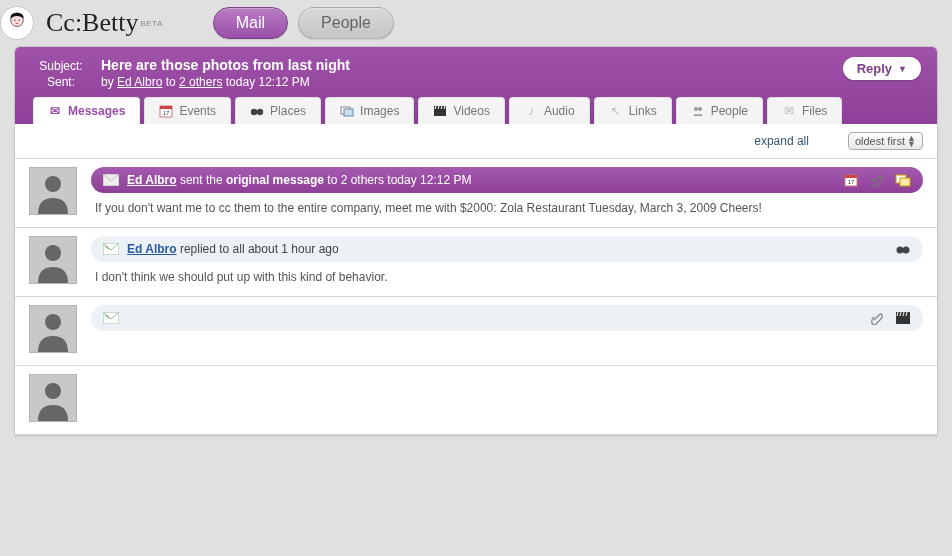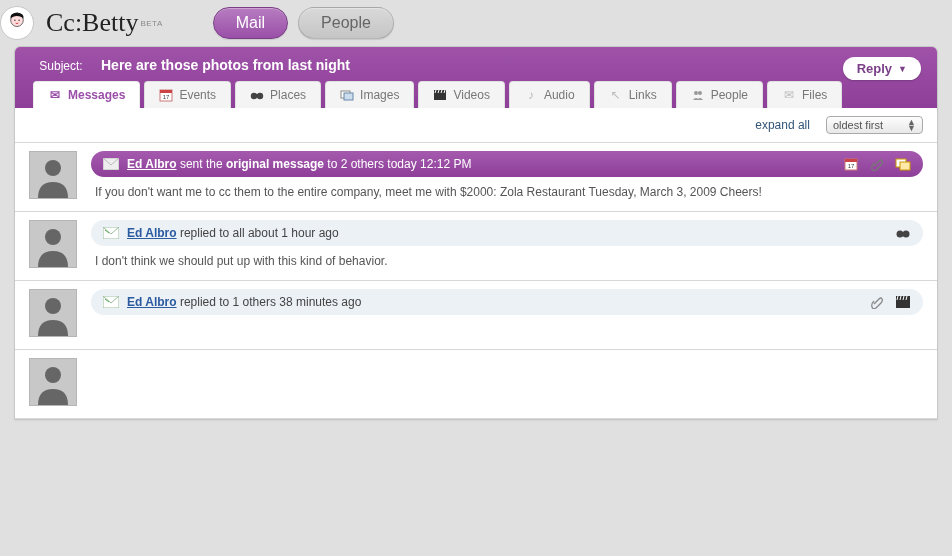--- a/index.html
+++ b/index.html
@@ -23,21 +23,21 @@
 .hsent { font-size: 12px; }
 .hsent a { color: #fff; text-decoration: underline; }
 .reply-btn { position: absolute; right: 16px; top: 10px; background: #fff; color: #7a3f87; border-radius: 14px; padding: 4px 14px; font-weight: bold; font-size: 13px; cursor: pointer; display: flex; align-items: center; gap: 6px; box-shadow: 0 1px 2px rgba(0,0,0,0.2); }
 .reply-btn .tri { font-size: 9px; }
 .tabs { display: flex; gap: 4px; padding: 0 2px; }
 .tab { background: #f4f4f4; border-radius: 4px 4px 0 0; padding: 6px 14px; display: flex; align-items: center; gap: 6px; color: #777; font-size: 12px; cursor: pointer; border: 1px solid rgba(0,0,0,0.08); border-bottom: none; }
 .tab.active { background: #fff; color: #9a4fa8; font-weight: bold; }
 .tab .ticon { width: 14px; height: 14px; display: inline-flex; align-items: center; justify-content: center; font-size: 12px; }
 .controls { display: flex; justify-content: flex-end; align-items: center; padding: 8px 14px; gap: 16px; border-bottom: 1px solid #d8d8d8; }
 .expand { color: #357; font-size: 12px; cursor: pointer; }
-.sort { border: 1px solid #aaa; border-radius: 4px; padding: 2px 6px; font-size: 11px; background: linear-gradient(#fdfdfd,#e8e8e8); color: #555; display: flex; align-items: center; gap: 24px; cursor: pointer; }
+.sort { border: 1px solid #aaa; border-radius: 4px; padding: 2px 6px; font-size: 11px; background: linear-gradient(#fdfdfd,#e8e8e8); color: #555; display: flex; align-items: center; gap: 2px; cursor: pointer; margin-left: 23px; }
 .sort .arrows { font-size: 9px; line-height: 6px; color: #666; }
 .thread { }
 .msg { display: flex; border-bottom: 1px solid #d8d8d8; padding: 8px 14px 12px 14px; }
 .avatar { width: 48px; height: 48px; background: #c8c8c8; display: flex; align-items: flex-end; justify-content: center; border: 1px solid #b5b5b5; flex-shrink: 0; }
 .avatar svg { width: 40px; height: 44px; }
 .msgbody { flex: 1; margin-left: 14px; }
 .msghead { border-radius: 14px; padding: 5px 12px; display: flex; align-items: center; gap: 8px; font-size: 12px; position: relative; }
 .msghead.original { background: linear-gradient(#a55aae, #8e3f99); color: #fff; }
 .msghead.reply { background: #ecf1f6; color: #444; }
 .msghead .euser { text-decoration: underline; font-weight: bold; }
@@ -75,20 +75,26 @@
   <div class="header">
     <div class="reply-btn">
       <span>Reply</span>
       <span class="tri">▼</span>
     </div>
     <div class="header-rows">
       <div class="hrow">
         <div class="hlabel">Subject:</div>
         <div class="hsubject">Here are those photos from last night</div>
       </div>
+      <div class="hrow">
+        <div class="hlabel">Sent:</div>
+        <div class="hsent">
+          <span>by </span><a>Ed Albro</a><span> to </span><a>2 others</a><span> today 12:12 PM</span>
+        </div>
+      </div>
     </div>
     <div class="tabs">
       <div class="tab active">
             <span class="ticon">✉</span>
             <span>Messages</span>
           </div>
       <div class="tab">
             <span class="ticon">
               <svg width="14" height="14" viewBox="0 0 14 14">
                 <rect x="1" y="2" width="12" height="11" fill="#fff" stroke="#c77"></rect>
@@ -241,21 +247,20 @@
               <path d="M5 44 Q5 28 20 28 Q35 28 35 44 Z" fill="#666"></path>
             </svg>
           </div>
       <div class="msgbody">
         <div class="msghead reply">
           <span class="envico"><svg width="16" height="12" viewBox="0 0 16 12">
                   <rect x="0" y="0" width="16" height="12" fill="#fff" stroke="#9b9"></rect>
                   <path d="M0 0 L8 7 L16 0" fill="none" stroke="#9b9"></path>
                   <path d="M2 3 L6 6" stroke="#5a5"></path>
                 </svg></span>
-          <span><a class="euser">Ed Albro</a><span> replied to 1 others 38 minutes ago</span></span>
           <span class="hicons">
             <span>
                   <svg width="14" height="14" viewBox="0 0 14 14">
                     <path d="M4 9 L9 4 Q11 2 12 4 Q13 6 11 8 L6 13 Q3 15 2 12 Q1 9 4 6" fill="none" stroke="#888" stroke-width="1.3"></path>
                   </svg>
                 </span>
             <span>
                   <svg width="16" height="14" viewBox="0 0 16 14">
                     <rect x="1" y="5" width="14" height="8" fill="#333"></rect>
                     <rect x="1" y="1" width="14" height="4" fill="#333"></rect>

